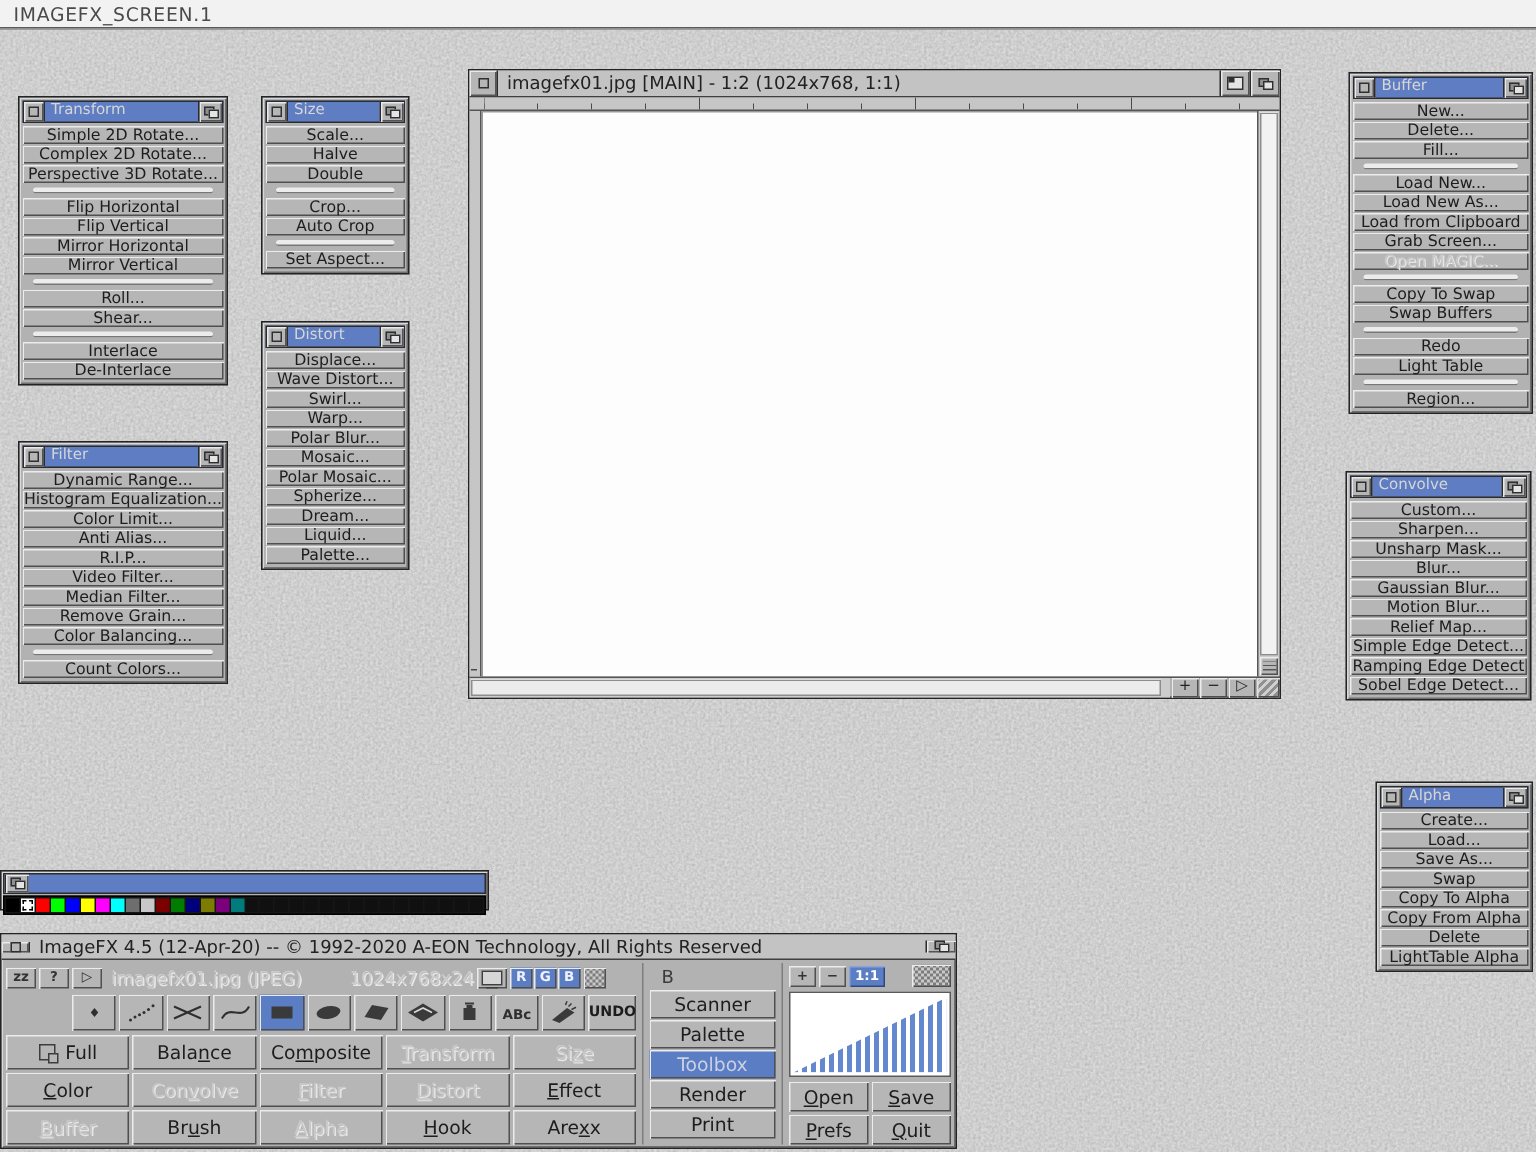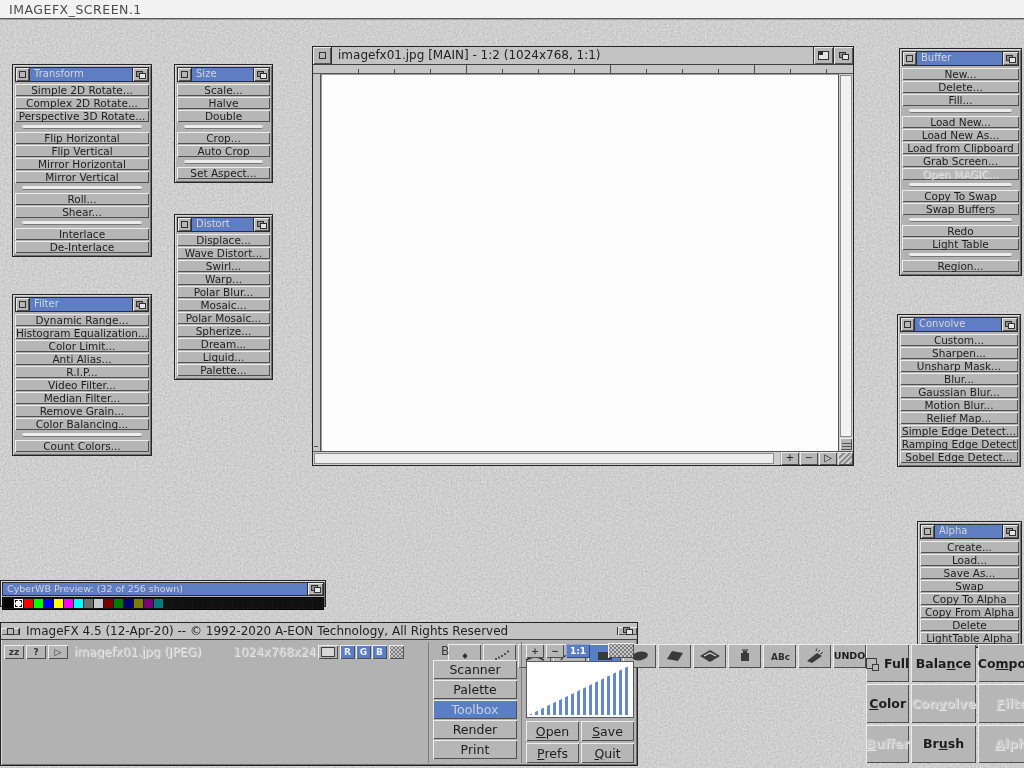--- a/index.html
+++ b/index.html
@@ -84,40 +84,40 @@
   #palette-window{left:0;top:580px;width:326px;height:27px;padding:1px;}
   #palette-window .ptitle{height:12px;margin-bottom:1px;}
   #palette-window .ptext{font-size:9.5px;line-height:11px;}
   .swatch-row{display:flex;gap:1px;background:#161616;border:1px solid #000;padding:1px;height:9px;}
   .swatch{flex:1;}
   .swatch.selected{outline:1px dashed #000;outline-offset:-2px;}
   
   #toolbox{left:0;top:622px;width:638px;height:144px;display:flex;flex-direction:column;}
   #toolbox .wtitle{height:16px;align-items:center;}
   .tb-body{flex:1;display:flex;padding:2px 3px;gap:4px;min-height:0;}
-  .tb-left{width:420px;display:flex;flex-direction:row;}
+  .tb-left{width:420px;display:flex;flex-direction:column;}
   .info-row{height:19px;display:flex;align-items:center;gap:2px;}
   .minibtn{width:20px;height:14px;font-size:9px;font-weight:bold;color:#333;
     display:flex;align-items:center;justify-content:center;}
   .ghost{color:#cdcdcd;text-shadow:1px 1px 0 #e8e8e8;font-size:12px;white-space:nowrap;}
   .file-name{width:152px;overflow:hidden;margin-left:4px;}
   .dims{width:88px;text-align:right;}
   .monitor-icon{width:12px;height:8px;border:1px solid #3f3f3f;background:#d6d6d6;position:relative;}
   .monitor-icon::after{content:"";position:absolute;left:2px;right:2px;bottom:-3px;height:1px;background:#3f3f3f;}
   .chanbtn{width:15px;height:14px;font-size:9px;font-weight:bold;display:flex;align-items:center;justify-content:center;}
   .chanbtn.active{background:#5b7dc4;color:#eef2fb;}
   .dither{background:repeating-conic-gradient(#7c7c7c 0% 25%,#c9c9c9 0% 50%);background-size:4px 4px;
     box-shadow:inset 1px 1px 0 #ececec,inset -1px -1px 0 #4f4f4f;}
   .tools-row{height:27px;display:flex;gap:2px;align-items:center;margin-left:44px;}
   .toolbtn{width:33px;height:24px;display:flex;align-items:center;justify-content:center;}
   .toolbtn.active{background:#5b7dc4;}
   .toolbtn svg{display:block;}
   .undo-btn{font-size:9.5px;font-weight:bold;color:#1d1d1d;letter-spacing:0;}
   .grid{flex:1;display:grid;grid-template-columns:repeat(5,1fr);gap:2px;padding-top:2px;}
-  .gridbtn{display:flex;align-items:center;justify-content:center;font-size:12.5px;color:#1d1d1d;white-space:nowrap;font-weight:bold;}
+  .gridbtn{display:flex;align-items:center;justify-content:center;font-size:12.5px;color:#1d1d1d;white-space:nowrap;}
   .gridbtn .popicon{display:inline-block;position:relative;width:9px;height:9px;border:1px solid #3c3c3c;
     margin-right:7px;}
   .gridbtn .popicon::after{content:"";position:absolute;right:-3px;bottom:-3px;width:5px;height:5px;
     border:1px solid #3c3c3c;background:#b6b6b6;}
   .tb-mid{width:84px;border-left:1px solid #7e7e7e;padding-left:4px;display:flex;flex-direction:column;gap:1px;}
   .mode-row{height:17px;display:flex;align-items:center;}
   .mode-label{font-size:12px;color:#3a3a3a;padding-left:8px;}
   .sidebtn{height:19px;display:flex;align-items:center;justify-content:center;font-size:12.5px;color:#1d1d1d;}
   .sidebtn.active{background:#5b7dc4;color:#c9d1e2;}
   .tb-right{flex:1;border-left:1px solid #7e7e7e;padding-left:4px;display:flex;flex-direction:column;min-width:0;}
@@ -364,21 +364,20 @@
     </div>
     <div class="sbtn">+</div>
     <div class="sbtn">−</div>
     <div class="sbtn">▷</div>
     <div class="corner"></div>
   </div>
 </div>
 
 <div class="window" id="palette-window">
   <div class="ptitle">
-    <span class="ptext">CyberWB Preview: (32 of 256 shown)</span>
     <span class="gadget g-depth">
         <span class="dicon"></span>
       </span>
   </div>
   <div class="swatch-row">
       <div class="swatch" style="background: rgb(0, 0, 0);"></div>
       <div class="swatch selected" style="background: rgb(255, 255, 255);"></div>
       <div class="swatch" style="background: rgb(255, 0, 0);"></div>
       <div class="swatch" style="background: rgb(0, 255, 0);"></div>
       <div class="swatch" style="background: rgb(0, 0, 255);"></div>

